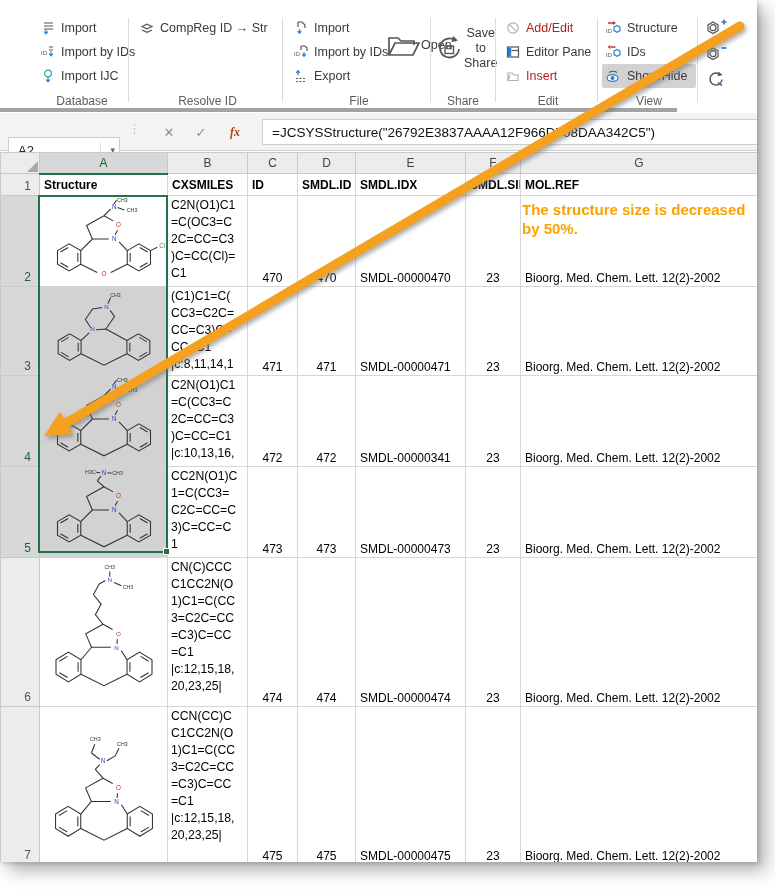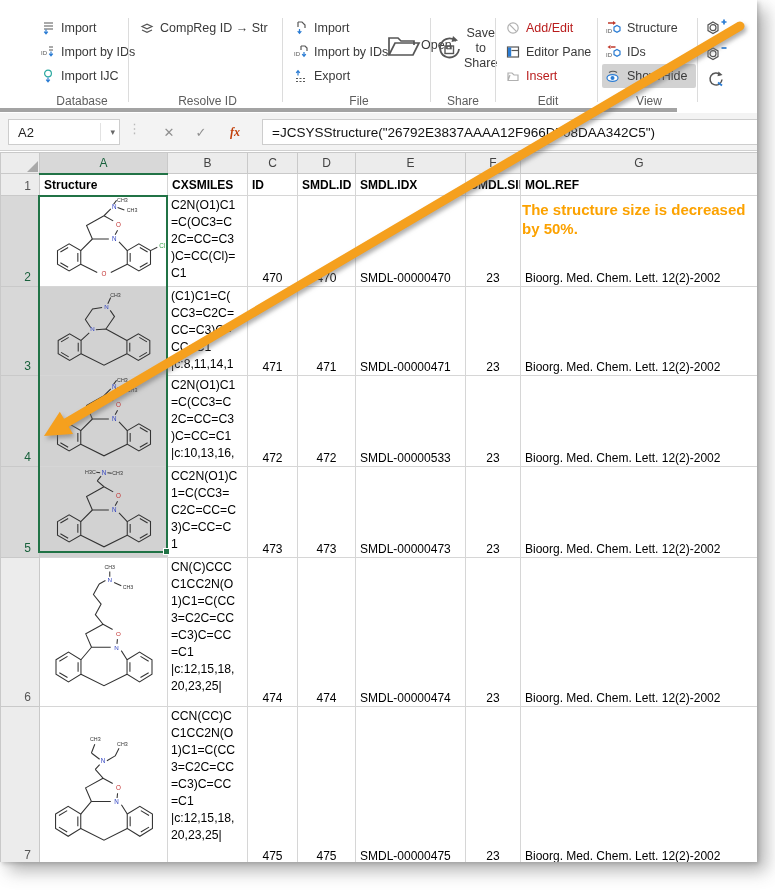--- a/index.html
+++ b/index.html
@@ -16,21 +16,21 @@
   .ri { display:flex; align-items:center; gap:5px; height:24px; font-size:12.5px; color:#3a3a3a; white-space:nowrap; padding:0 3px; cursor:default; }
   .ri .ic { width:17px; height:16px; display:inline-flex; align-items:center; justify-content:center; flex:0 0 17px; }
   .ri.disabled { color:#b91c1c; }
   .ri.active { background:#d2d2d2; border-radius:2px; }
   .bigbtn { position:absolute; top:10px; display:flex; flex-direction:row; align-items:center; font-size:12.5px; color:#3a3a3a; text-align:center; line-height:15px; }
   .bigbtn .bic { height:34px; display:flex; align-items:flex-end; justify-content:center; margin-bottom:4px; }
   .qbtn { width:26px; height:22px; display:flex; align-items:center; justify-content:center; margin-bottom:4px; }
 
   
   .fbar { position:absolute; left:0; top:113px; width:757px; height:38px; background:#f3f3f3; border-bottom:1px solid #d0d0d0; }
-  .namebox { position:absolute; left:8px; top:6px; width:112px; height:26px; background:#fff; border:1px solid #cdcdcd; font-size:13px; color:#222; display:flex; align-items:center; padding-left:9px; }
+  .namebox { position:absolute; left:8px; top:24px; width:112px; height:26px; background:#fff; border:1px solid #cdcdcd; font-size:13px; color:#222; display:flex; align-items:center; padding-left:9px; }
   .nb-caret { position:absolute; right:4px; top:7px; font-size:9px; color:#666; }
   .nb-split { position:absolute; right:18px; top:3px; bottom:3px; width:1px; background:#e2e2e2; }
   .fdots { position:absolute; left:128px; top:8px; color:#b9b9b9; font-size:13px; letter-spacing:0; }
   .fbtn { position:absolute; top:6px; width:26px; height:26px; display:flex; align-items:center; justify-content:center; color:#8f8f8f; font-size:13px; }
   .fx { font-family:"Liberation Serif", serif; font-style:italic; font-weight:bold; color:#c2410c; font-size:12px; }
   .fformula { position:absolute; left:262px; right:0; top:6px; height:26px; background:#fff; border:1px solid #cdcdcd; border-right:none; font-size:13.5px; color:#111; display:flex; align-items:center; padding-left:9px; white-space:nowrap; overflow:hidden; }
 
   
   .grid { position:absolute; left:0; top:152px; width:757px; height:710px; overflow:hidden; background:#fff; }
   table { border-collapse:collapse; table-layout:fixed; width:757px; }
@@ -409,21 +409,21 @@
                 <text class="sub" x="83" y="5.5">CH3</text>
           </svg>
         </td>
         <td class="cell smiles">C2N(O1)C1
 =C(CC3=C
 2C=CC=C3
 )C=CC=C1
 |c:10,13,16,</td>
         <td class="cell num">472</td>
         <td class="cell num">472</td>
-        <td class="cell nowrap">SMDL-00000533</td>
+        <td class="cell nowrap">SMDL-00000341</td>
         <td class="cell num">23</td>
         <td class="cell nowrap">Bioorg. Med. Chem. Lett. 12(2)-2002</td>
       </tr>
 
       <tr style="height:90px">
         <td class="rowh selrow">5</td>
         <td class="structcell selfill">
           <svg class="molsvg" width="124" height="86" viewBox="0 0 128 88">
             <path d="M16 56 L28 49 L40 56 L40 70 L28 77 L16 70 Z"></path>
                 <path d="M19 57.5 L27 52.8 M37 58.5 L37 67.5 M27 73.2 L19 68.5"></path>

